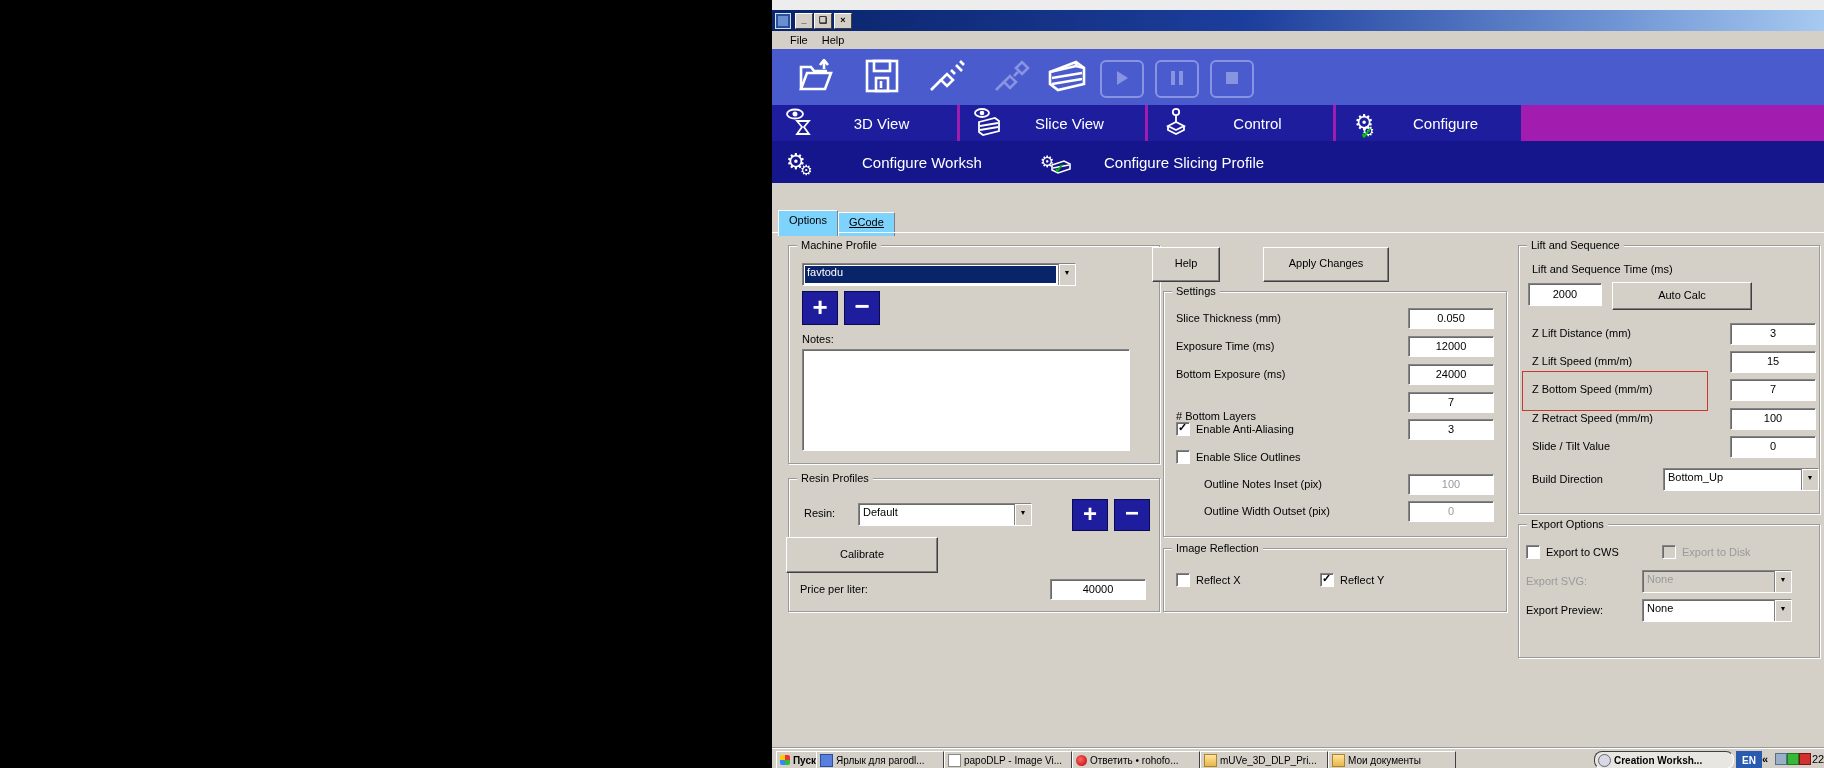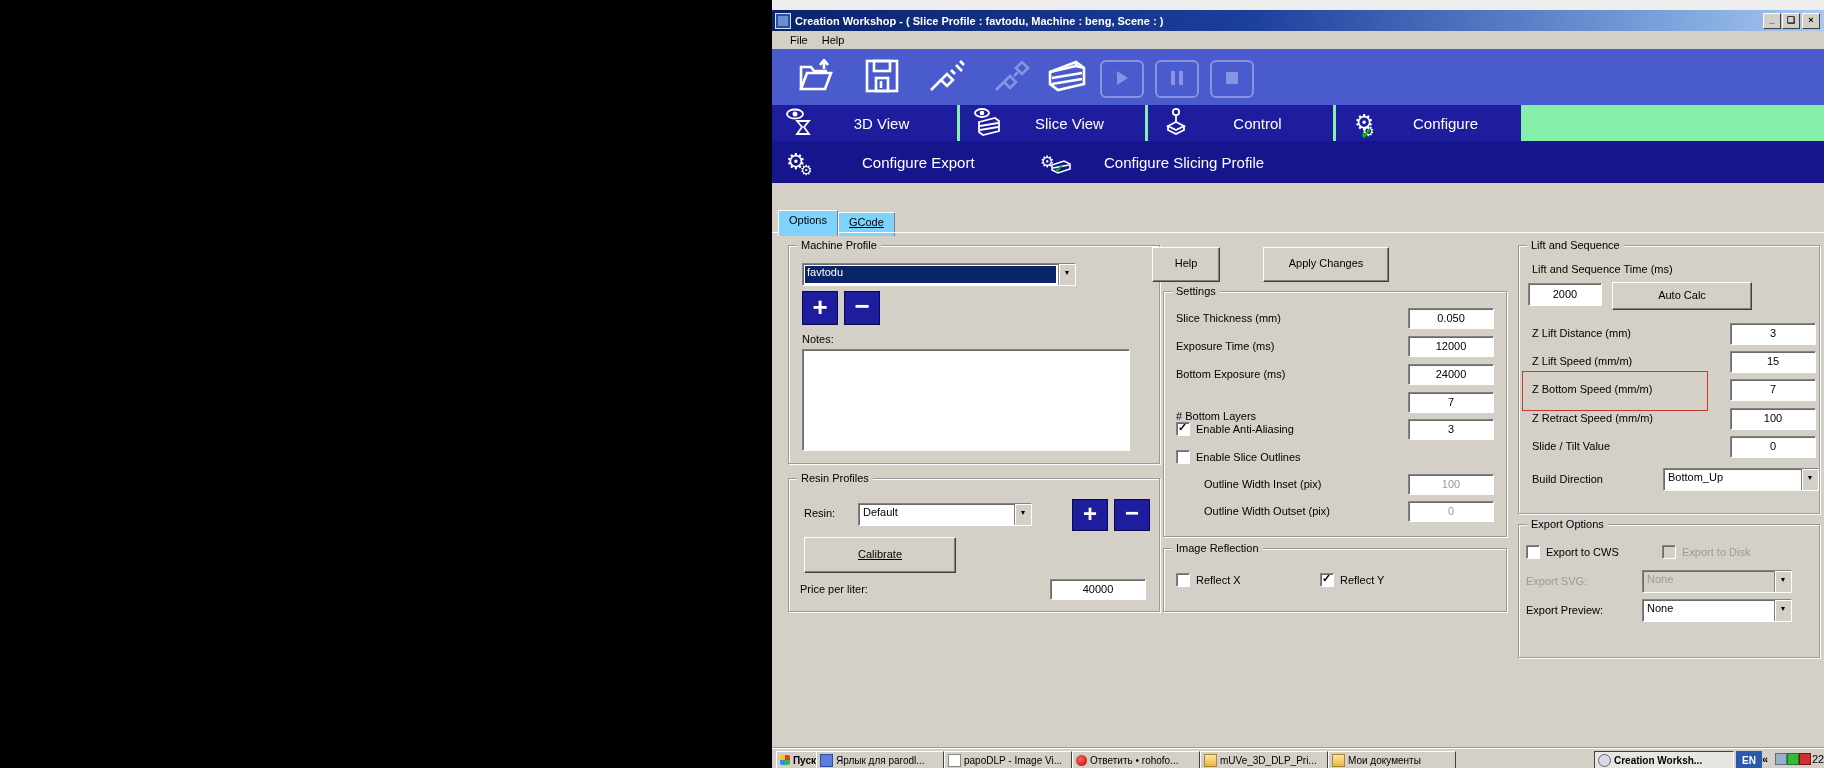--- a/index.html
+++ b/index.html
@@ -20,21 +20,21 @@
     text-align:center;font-weight:bold;}
   #menubar{left:0;top:21px;width:1052px;height:18px;background:#d4d0c8;display:flex;align-items:center;}
   .menu-item{padding:2px 7px;}
   
   #toolbar{left:0;top:39px;width:1052px;height:56px;background:#4a5ccd;}
   .tool{position:absolute;top:7px;width:46px;height:42px;display:flex;align-items:center;justify-content:center;}
   .tool svg{stroke:#fff;fill:none;stroke-width:2.6;}
   .tool.disabled svg{stroke:#8893e2;}
   .boxed{border:2px solid #8893e2;border-radius:6px;width:40px;height:34px;top:11px;}
   
-  #tabstrip{left:0;top:95px;width:1052px;height:36px;background:#86efac;}
+  #tabstrip{left:0;top:95px;width:1052px;height:36px;background:#a21caf;}
   .main-tab{position:absolute;top:0;height:36px;width:185px;background:#1d1d9e;color:#fff;
     display:flex;align-items:center;font-size:15px;}
   .main-tab .ticon{width:40px;margin-left:8px;text-align:center;position:relative;}
   .main-tab .tlabel{flex:1;text-align:center;margin-right:14px;}
   
   #subnav{left:0;top:131px;width:1052px;height:42px;background:#15158c;color:#fff;}
   .subnav-item{position:absolute;top:0;height:42px;display:flex;align-items:center;font-size:15px;}
   .gear-glyph{font-size:22px;line-height:22px;color:#fff;font-family:"DejaVu Sans",sans-serif;}
   .gear-small{font-size:14px;position:absolute;left:10px;top:10px;}
   .green-check{color:#00c400;font-weight:bold;}
@@ -71,36 +71,35 @@
   .cb.disabled{background:#d4d0c8;}
   .red-box{position:absolute;border:1px solid #c43b2e;}
   .notes{position:absolute;background:#fff;border:1px solid;border-color:#848484 #fff #fff #848484;
     box-shadow:inset 1px 1px 0 #6a6a6a;}
   
   #taskbar{left:772px;top:748px;width:1052px;height:20px;background:#d4d0c8;
     border-top:1px solid #fff;box-shadow:0 -1px 0 #9a9a9a;}
   .task-btn{position:absolute;top:2px;height:16px;background:#d4d0c8;border:1px solid;
     border-color:#fff #404040 #404040 #fff;display:flex;align-items:center;
     padding:0 3px;overflow:hidden;white-space:nowrap;font-size:10px;}
-  .task-btn.active{background:#e8e6e0;border-color:#404040 #fff #fff #404040;font-weight:bold;}
+  .task-btn.active{background:#e8e6e0;border-color:#404040 #fff #fff #404040;font-weight:bold;border-radius:8px;}
   .task-ico{width:11px;height:11px;margin-right:3px;flex:none;}
   .winlogo{display:inline-block;width:10px;height:10px;margin-right:3px;
     background:conic-gradient(from 0deg,#e33 0 25%,#3b3 0 50%,#38f 0 75%,#fc0 0 100%);border-radius:2px;}
   .tray-ico{position:absolute;top:4px;width:10px;height:10px;}
 </style>
 </head>
 <body>
 
 <div class="abs" id="above-win"></div>
 
 <div class="abs" id="win">
 
   <div class="abs" id="titlebar">
     <div id="title-icon"></div>
-    <div style="flex:1;">Creation Workshop -   ( Slice Profile : favtodu, Machine : beng, Scene : )</div>
     <div class="tb-btn" style="margin-right:1px;">_</div>
     <div class="tb-btn" style="margin-right:2px;">❏</div>
     <div class="tb-btn" style="margin-right:4px;">×</div>
   </div>
 
   <div class="abs" id="menubar">
     <div class="menu-item" style="margin-left:11px;">File</div>
     <div class="menu-item">Help</div>
   </div>
 
@@ -221,21 +220,21 @@
       </span>
       <span class="tlabel">Configure</span>
     </div>
   </div>
 
   <div class="abs" id="subnav">
     <div class="subnav-item" style="left:14px;">
       <span style="position:relative;width:40px;display:inline-block;">
         <span class="gear-glyph">⚙</span><span class="gear-glyph gear-small" style="left:14px;top:8px;">⚙</span>
       </span>
-      <span style="margin-left:36px;">Configure Export</span>
+      <span style="margin-left:36px;">Configure Worksh</span>
     </div>
     <div class="subnav-item" style="left:268px;">
       <span style="position:relative;width:44px;display:inline-block;">
         <span class="gear-glyph" style="font-size:16px;">⚙</span>
         <svg width="22" height="16" viewBox="0 0 22 16" style="stroke:#fff;fill:none;stroke-width:1.6;position:absolute;left:10px;top:8px;">
             <path d="M2 6 L14 2 L20 5 L20 10 L8 14 L2 11 Z"></path>
             <line x1="3" y1="9" x2="19" y2="6"></line>
           </svg>
         <span class="green-check" style="position:absolute;left:14px;top:10px;font-size:13px;">✓</span>
       </span>
@@ -263,21 +262,21 @@
     <div class="groupbox" style="left:16px;top:295px;width:370px;height:132px;">
       <span class="gb-title">Resin Profiles</span>
     </div>
     <div class="label" style="left:32px;top:324px;">Resin:</div>
     <div class="combo" style="left:86px;top:320px;width:172px;height:21px;">
       <span class="val">Default</span>
       <span class="arrow">▼</span>
     </div>
     <div class="sqbtn" style="left:300px;top:316px;width:34px;height:30px;font-size:24px;line-height:28px;">+</div>
     <div class="sqbtn" style="left:342px;top:316px;width:34px;height:30px;font-size:24px;line-height:26px;">−</div>
-    <div class="btn" style="left:32px;top:354px;width:150px;height:34px;line-height:32px;text-decoration:underline;">Calibrate</div>
+    <div class="btn" style="left:14px;top:354px;width:150px;height:34px;line-height:32px;">Calibrate</div>
     <div class="label" style="left:28px;top:400px;text-align:center;">Price per liter:</div>
     <div class="field" style="left:278px;top:396px;width:94px;height:19px;">40000</div>
 
     <div class="btn" style="left:380px;top:64px;width:66px;height:33px;line-height:31px;">Help</div>
     <div class="btn" style="left:491px;top:64px;width:124px;height:33px;line-height:31px;">Apply Changes</div>
 
     <div class="groupbox" style="left:391px;top:108px;width:342px;height:244px;">
       <span class="gb-title">Settings</span>
     </div>
     <div class="label" style="left:404px;top:129px;">Slice Thickness (mm)</div>
@@ -286,21 +285,21 @@
     <div class="field" style="left:636px;top:153px;width:84px;height:19px;">12000</div>
     <div class="label" style="left:404px;top:185px;">Bottom Exposure (ms)</div>
     <div class="field" style="left:636px;top:181px;width:84px;height:19px;">24000</div>
     <div class="label" style="left:404px;top:227px;"># Bottom Layers</div>
     <div class="field" style="left:636px;top:209px;width:84px;height:19px;">7</div>
     <div class="cb checked" style="left:404px;top:239px;"></div>
     <div class="label" style="left:424px;top:240px;">Enable Anti-Aliasing</div>
     <div class="field" style="left:636px;top:236px;width:84px;height:19px;">3</div>
     <div class="cb" style="left:404px;top:267px;"></div>
     <div class="label" style="left:424px;top:268px;">Enable Slice Outlines</div>
-    <div class="label" style="left:432px;top:295px;">Outline Width Inset (pix)</div>
+    <div class="label" style="left:432px;top:295px;">Outline Notes Inset (pix)</div>
     <div class="field disabled" style="left:636px;top:291px;width:84px;height:19px;">100</div>
     <div class="label" style="left:432px;top:322px;">Outline Width Outset (pix)</div>
     <div class="field disabled" style="left:636px;top:318px;width:84px;height:19px;">0</div>
 
     <div class="groupbox" style="left:391px;top:365px;width:342px;height:62px;">
       <span class="gb-title">Image Reflection</span>
     </div>
     <div class="cb" style="left:404px;top:390px;"></div>
     <div class="label" style="left:424px;top:391px;">Reflect X</div>
     <div class="cb checked" style="left:548px;top:390px;"></div>

